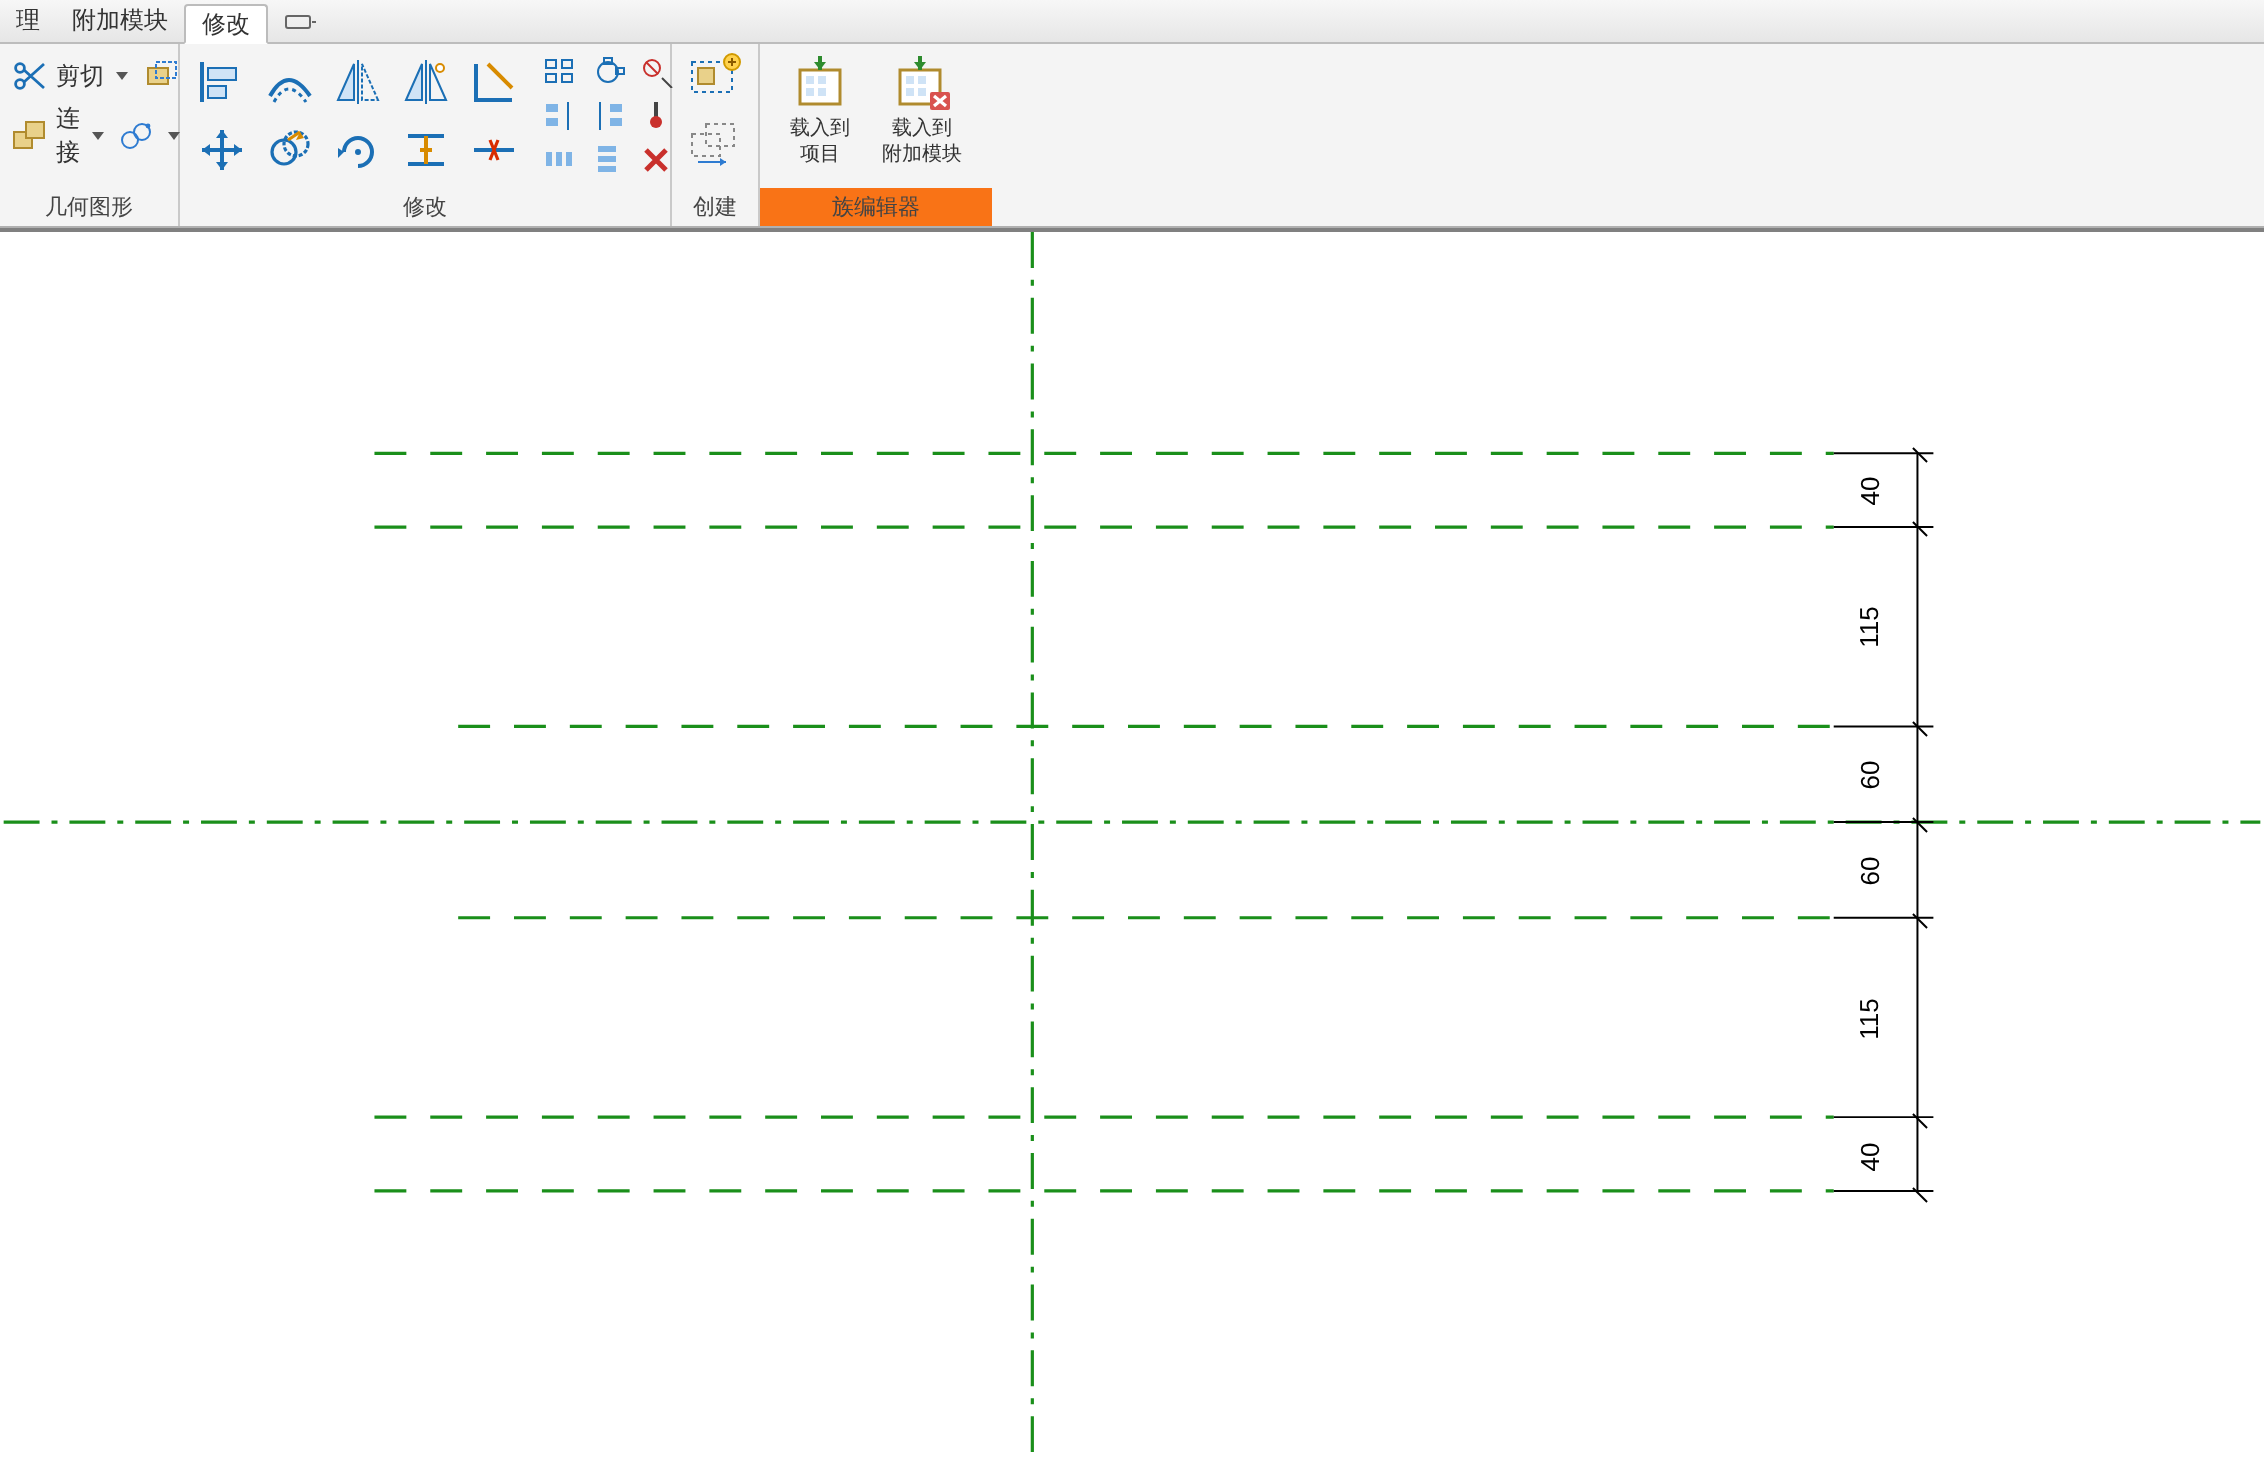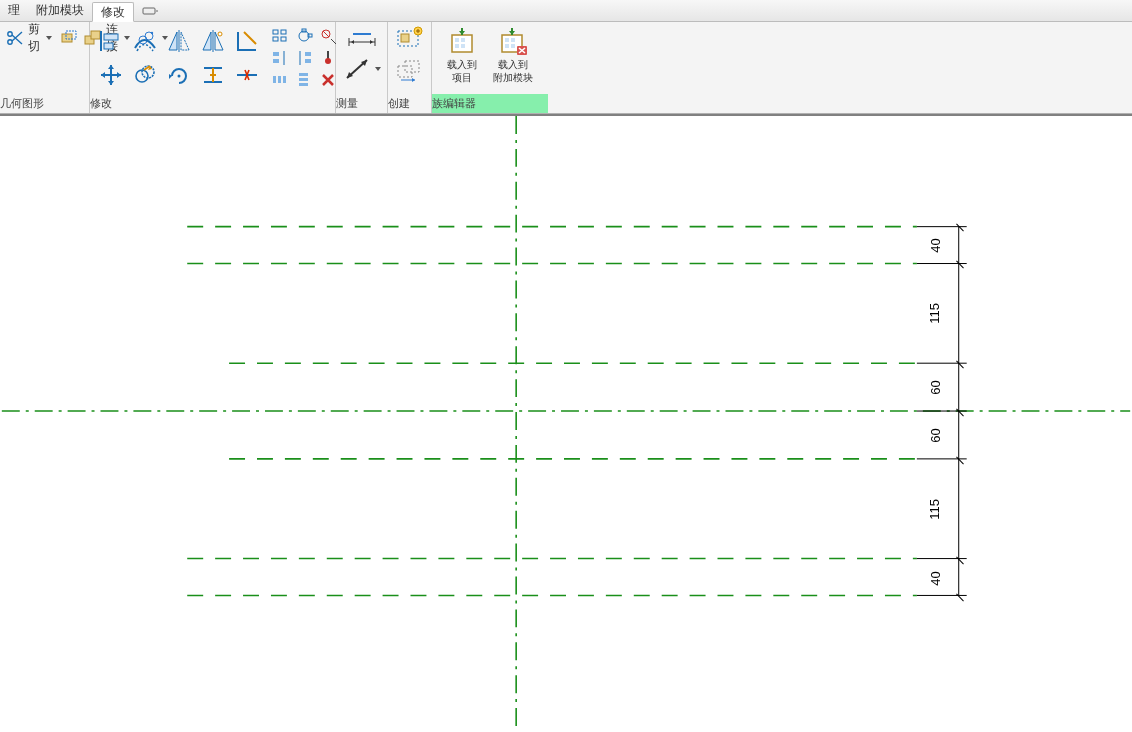--- a/index.html
+++ b/index.html
@@ -8,26 +8,26 @@
   
   .tabstrip { height:22px; background:linear-gradient(#f7f7f7,#e6e6e6); border-bottom:1px solid #bcbcbc; font-size:12px; color:#333; display:flex; align-items:flex-end; }
   .tab { padding:2px 8px 3px 8px; height:20px; line-height:15px; cursor:default; }
   .tab.active { background:#fff; border:1px solid #bcbcbc; border-bottom:1px solid #fff; border-radius:2px 2px 0 0; position:relative; top:1px; }
   .tab-extra { width:22px; text-align:center; color:#555; }
   .tab-extra svg{vertical-align:middle;}
 
   
   .ribbon { height:92px; background:#f4f4f4; border-bottom:1px solid #b0b0b0; display:flex; }
   .panel { border-right:1px solid #c9c9c9; display:flex; flex-direction:column; justify-content:flex-end; position:relative; }
-  .panel-title { font-size:11px; color:#444; padding:2px 0 2px 0; background:#f4f4f4; }
-  .panel-title.hl { background:#86efac; }
+  .panel-title { font-size:11px; color:#444; text-align:center; padding:2px 0 2px 0; background:#f4f4f4; }
+  .panel-title.hl { background:#f97316; }
   .panel-body { flex:1; display:flex; align-items:flex-start; padding:4px 6px 0 6px; gap:4px; }
 
   
-  .geo-col { display:flex; flex-direction:row; gap:6px; font-size:12px; color:#333; }
+  .geo-col { display:flex; flex-direction:column; gap:6px; font-size:12px; color:#333; }
   .geo-row { display:flex; align-items:center; gap:4px; height:24px; }
   .geo-row svg { flex-shrink:0; }
   .drop-tri { width:0;height:0;border-left:3px solid transparent;border-right:3px solid transparent;border-top:4px solid #555;display:inline-block;margin-left:2px; }
 
   
   .mod-grid { display:grid; grid-template-columns:repeat(5,30px); grid-template-rows:30px 30px; gap:4px; align-content:start; }
   .mod-grid .cell { width:30px;height:30px; display:flex;align-items:center;justify-content:center; }
   .small-grid { display:grid; grid-template-columns:repeat(3,22px); grid-template-rows:repeat(3,20px); gap:2px; align-content:start; margin-left:4px; }
   .small-grid .sc { width:22px;height:20px; display:flex;align-items:center;justify-content:center; }
 
@@ -231,39 +231,20 @@
         <div class="sc">
             <svg width="18" height="16">
               <path d="M3 3 L13 13 M13 3 L3 13" stroke="#c9302c" stroke-width="2.5"></path>
             </svg>
           </div>
       </div>
     </div>
     <div class="panel-title">修改</div>
   </div>
 
-  <div class="panel" style="width:52px;">
-    <div class="panel-body" style="flex-direction:column;align-items:center;gap:4px;">
-      <div><svg width="34" height="22">
-            <path d="M4 16 H30" stroke="#333"></path>
-            <path d="M4 12 V20 M30 12 V20" stroke="#333"></path>
-            <path d="M6 16 l3 -2 v4 z M28 16 l-3 -2 v4 z" fill="#333"></path>
-            <path d="M8 8 H26" stroke="#2e7bd1" stroke-width="2"></path>
-          </svg></div>
-      <div style="display:flex;align-items:center;">
-          <svg width="30" height="26">
-            <path d="M4 22 L24 4" stroke="#333" stroke-width="2"></path>
-            <path d="M4 22 l2 -6 l4 4 z" fill="#333"></path>
-            <path d="M24 4 l-2 6 l-4 -4 z" fill="#333"></path>
-          </svg>
-          <span class="drop-tri"></span>
-        </div>
-    </div>
-    <div class="panel-title">测量</div>
-  </div>
 
   <div class="panel" style="width:44px;">
     <div class="panel-body" style="flex-direction:column;align-items:center;gap:4px;">
       <div><svg width="30" height="24">
             <rect x="3" y="5" width="20" height="15" fill="none" stroke="#1b6fb5" stroke-dasharray="2 2"></rect>
             <rect x="6" y="8" width="8" height="8" fill="#e9d18a" stroke="#b08b2e"></rect>
             <circle cx="23" cy="5" r="4" fill="#ffd24d" stroke="#d19a00"></circle>
             <path d="M21 5 h4 M23 3 v4" stroke="#8a5a00"></path>
           </svg></div>
       <div><svg width="30" height="24">

